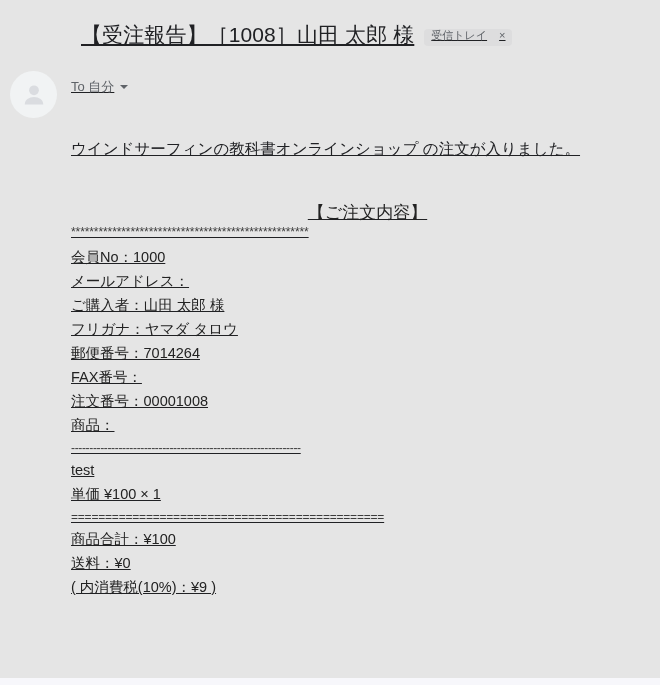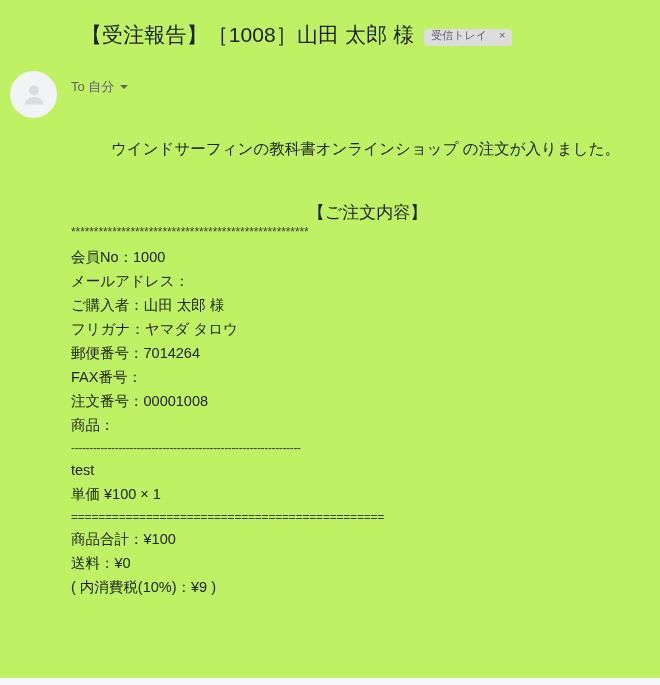--- a/index.html
+++ b/index.html
@@ -13,22 +13,23 @@
     font-family: "Liberation Sans", "DejaVu Sans", sans-serif;
     color: #202124;
     overflow: hidden;
     position: relative;
   }
 
   .mail-view {
     position: relative;
     width: 660px;
     height: 678px;
-    background: #bef264;
+    background: #e5e5e5;
     box-sizing: border-box;
+    text-decoration: underline;
   }
 
   
   .subject-row {
     display: flex;
     align-items: center;
     padding: 18px 0 0 81px;
     min-height: 34px;
   }
   .subject-text {
@@ -128,21 +129,20 @@
   .mail-body {
     padding: 20px 0 0 71px;
     font-size: 15px;
     color: #222222;
   }
   .intro-line {
     font-size: 15.5px;
     line-height: 22px;
     color: #202124;
     white-space: nowrap;
-    text-align: center;
   }
   .spacer-block { height: 42px; }
 
   .order-heading {
     font-size: 17px;
     line-height: 22px;
     padding-left: 4px;
     color: #222222;
     white-space: nowrap;
     text-align: center;

